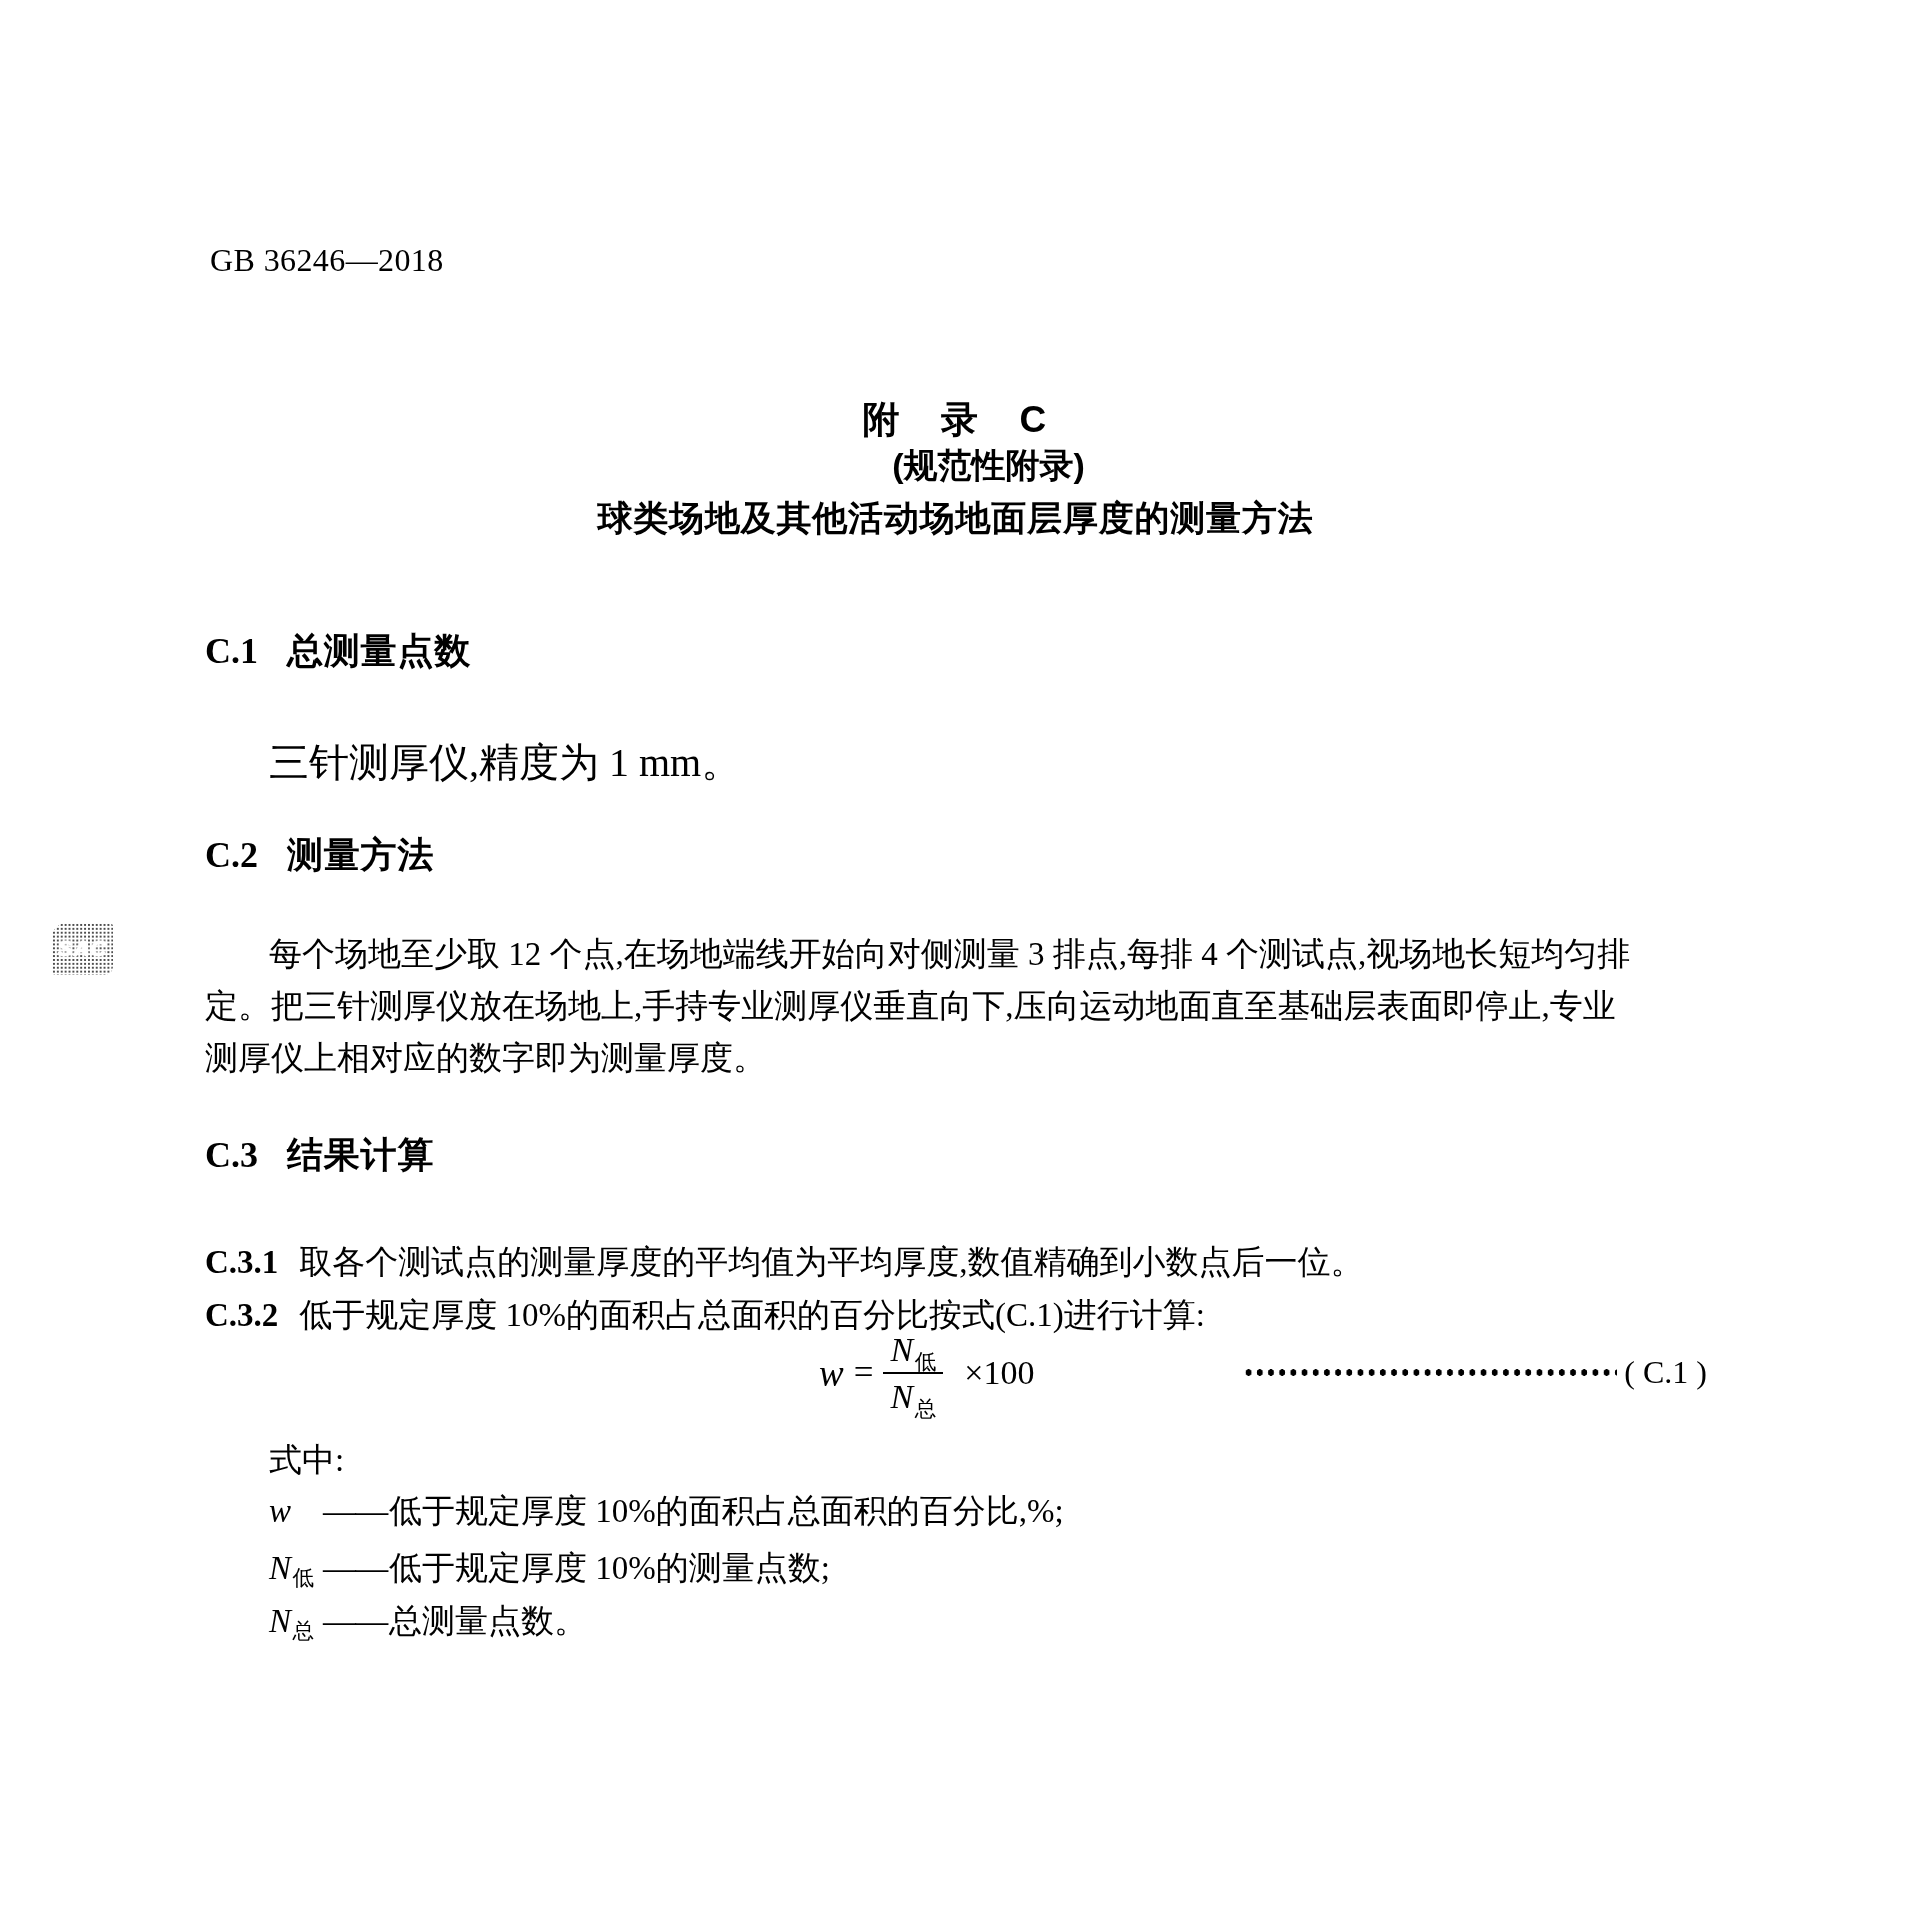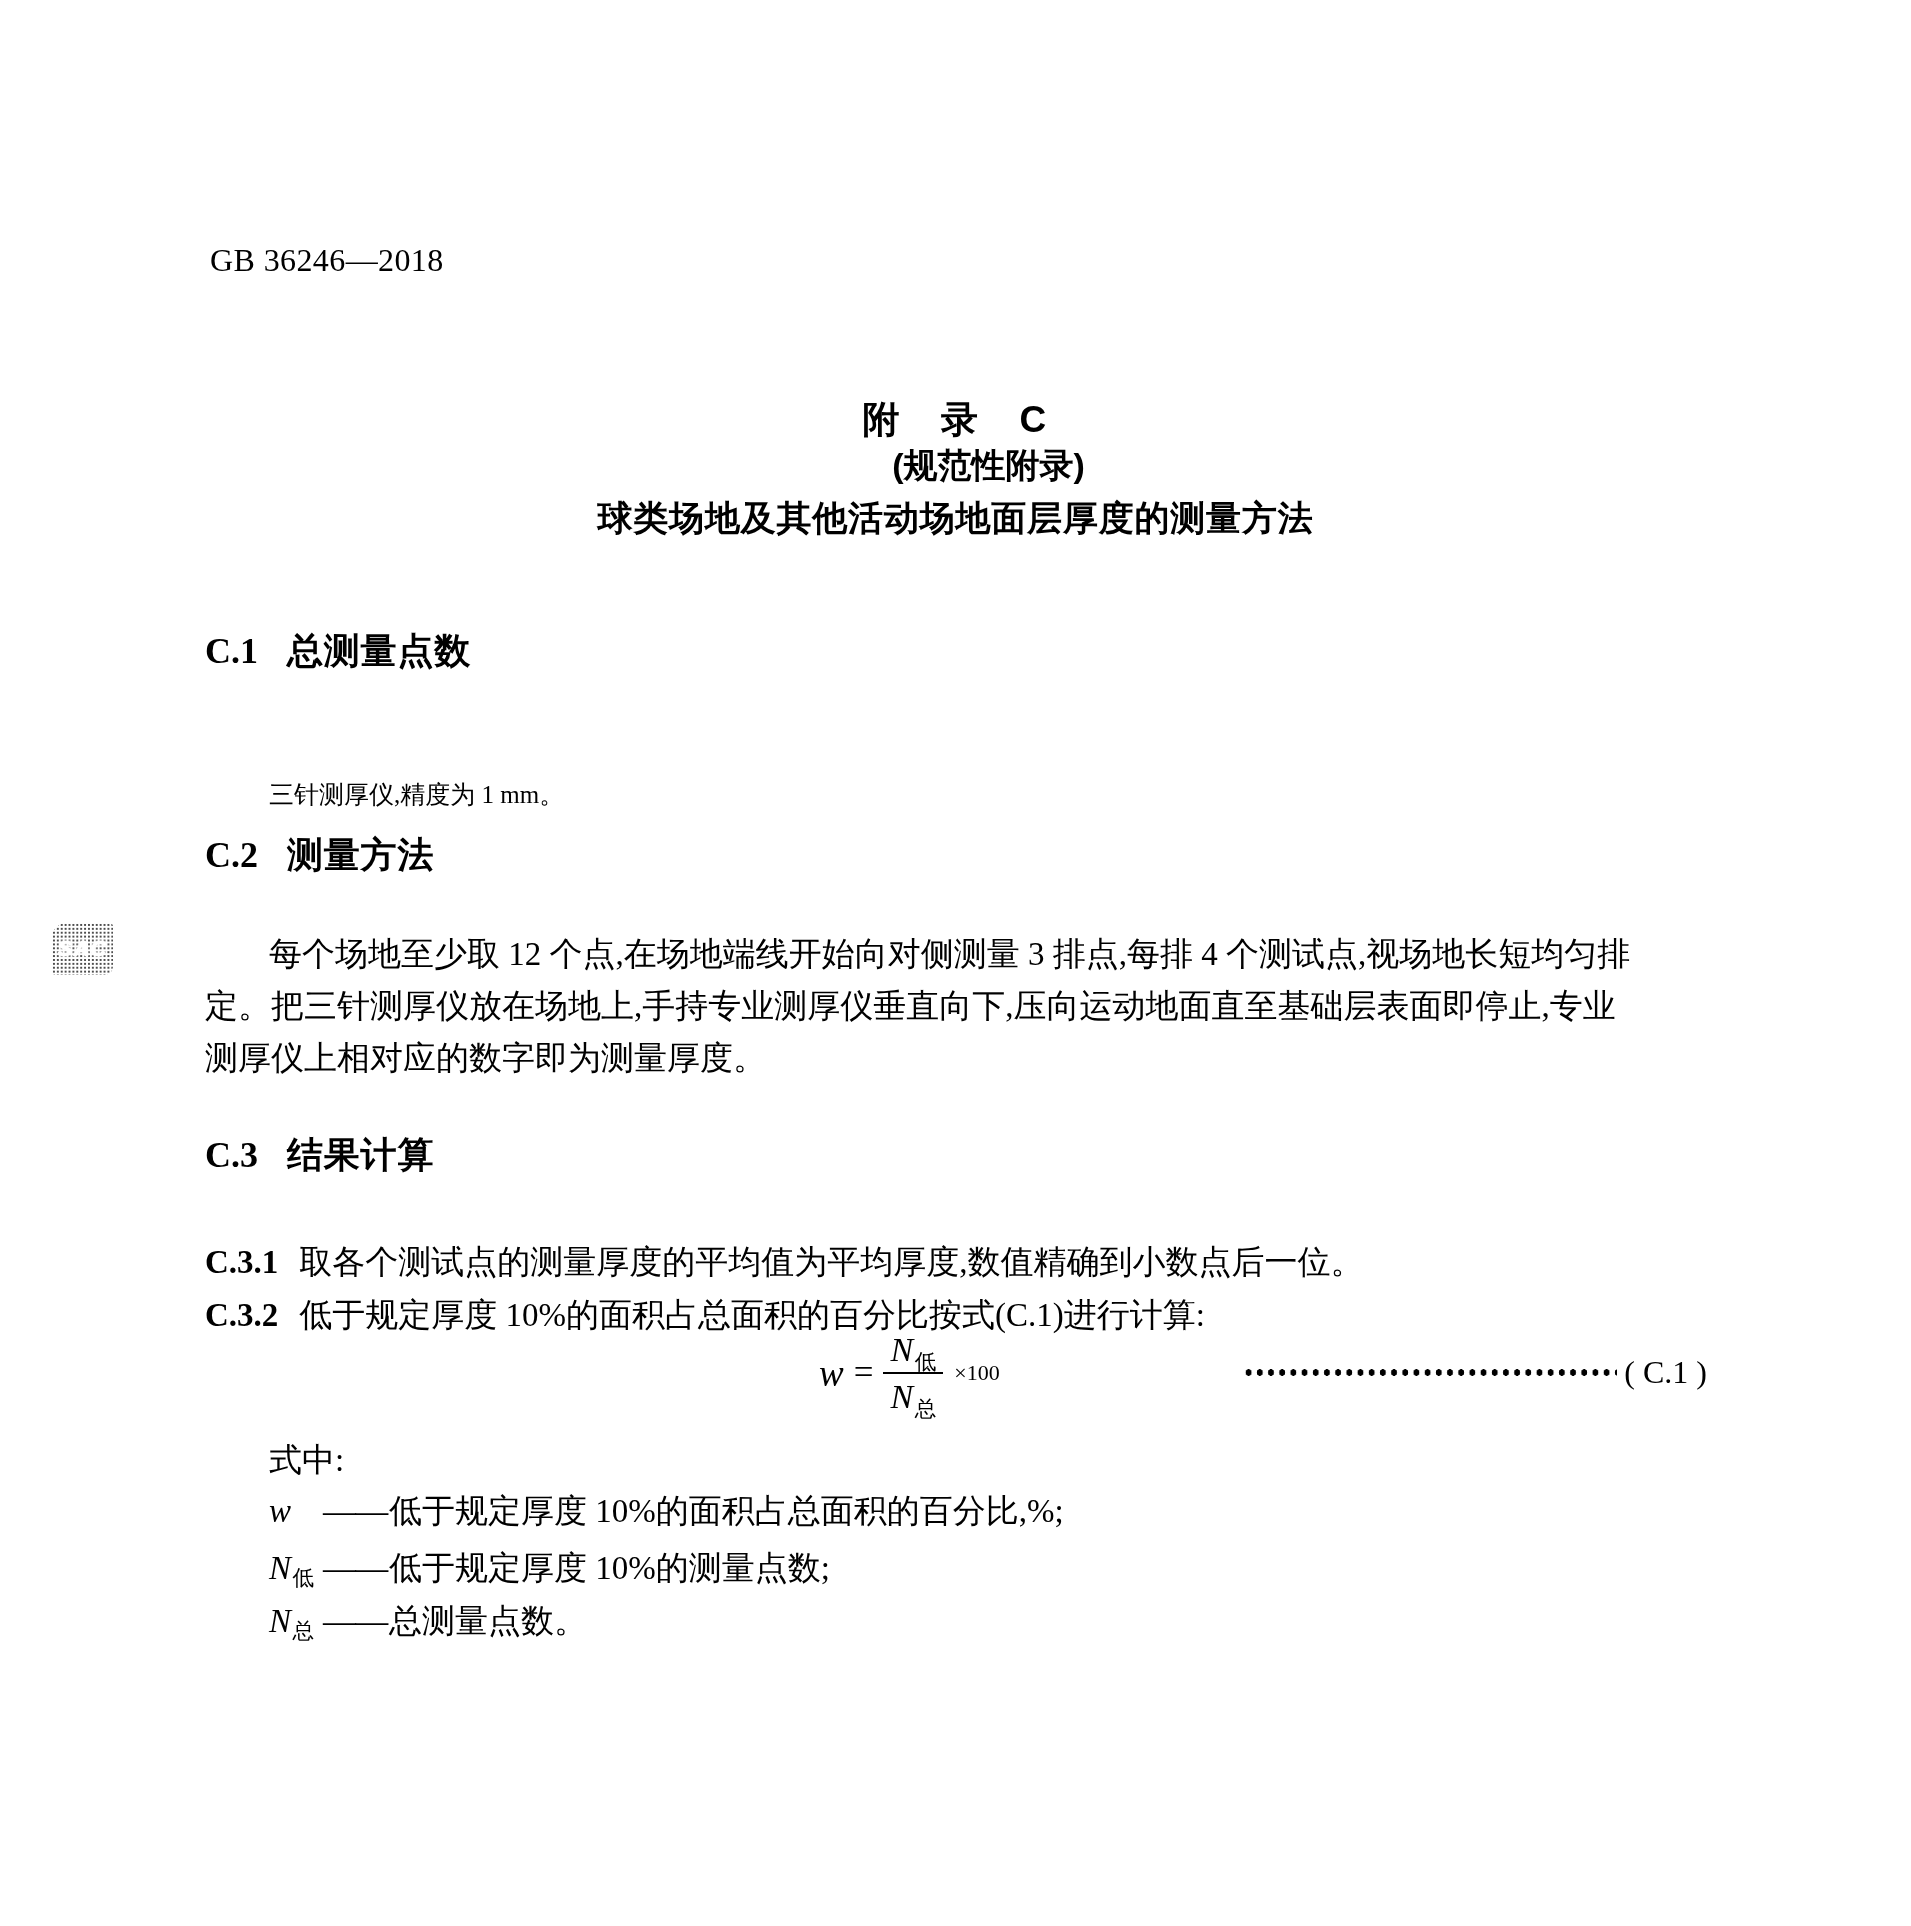--- a/index.html
+++ b/index.html
@@ -28,40 +28,40 @@
 
   
   .sec-head{display:flex;gap:29px;font-weight:bold;font-size:36px;align-items:baseline;}
   .sec-num{font-family:"Liberation Serif", serif;}
   .sec-title{font-family:"Liberation Sans", sans-serif;letter-spacing:0.8px;}
   .head-c1{left:205px;top:627px;}
   .head-c2{left:205px;top:831px;}
   .head-c3{left:205px;top:1131px;}
 
   
-  .body-text{font-size:25px;margin-top:43px;}
+  .body-text{font-size:40px;}
   .c1-body{left:205px;top:735px;}
   .indent{padding-left:64px;}
   .c2-para{left:205px;top:928px;}
   .para-line{height:52px;line-height:52px;font-size:33px;font-family:Liberation Serif, serif;}
 
   .clause-row{display:flex;align-items:baseline;font-size:33px;}
   .clause-num{font-weight:bold;font-family:"Liberation Serif", serif;margin-right:21px;}
   .row-c31{left:205px;top:1240px;}
   .row-c32{left:205px;top:1293px;}
 
   
   .formula-row{left:819px;top:1332px;display:flex;align-items:center;gap:10px;font-size:35px;}
   .var-italic{font-style:italic;font-family:"Liberation Serif", serif;}
   .var-w{font-size:37px;}
   .frac{display:inline-flex;flex-direction:column;align-items:center;font-size:34px;line-height:1.05;}
   .frac .num{display:flex;align-items:flex-end;padding:0 7px 4.6px;border-bottom:2.7px solid #000;}
   .frac .den{display:flex;align-items:flex-end;padding:4.6px 7px 0;}
   .sub-cjk{font-size:21.6px;font-style:normal;position:relative;top:6.2px;margin-left:1.5px;}
-  .times{font-size:22px;margin-left:1px;}
+  .times{font-size:34px;margin-left:11px;}
   .eq-line{left:1243px;top:1354px;width:464px;display:flex;align-items:center;height:37px;}
   .dots{
     flex:1;height:8.5px;
     background-image:radial-gradient(circle, #000 2.9px, rgba(0,0,0,0) 3.3px);
     background-size:11.2px 8.5px;background-repeat:repeat-x;background-position:0 50%;
   }
   .eq-num{font-size:32px;margin-left:7px;font-family:"Liberation Serif", serif;}
 
   
   .where{left:269px;top:1438px;font-size:33px;}

